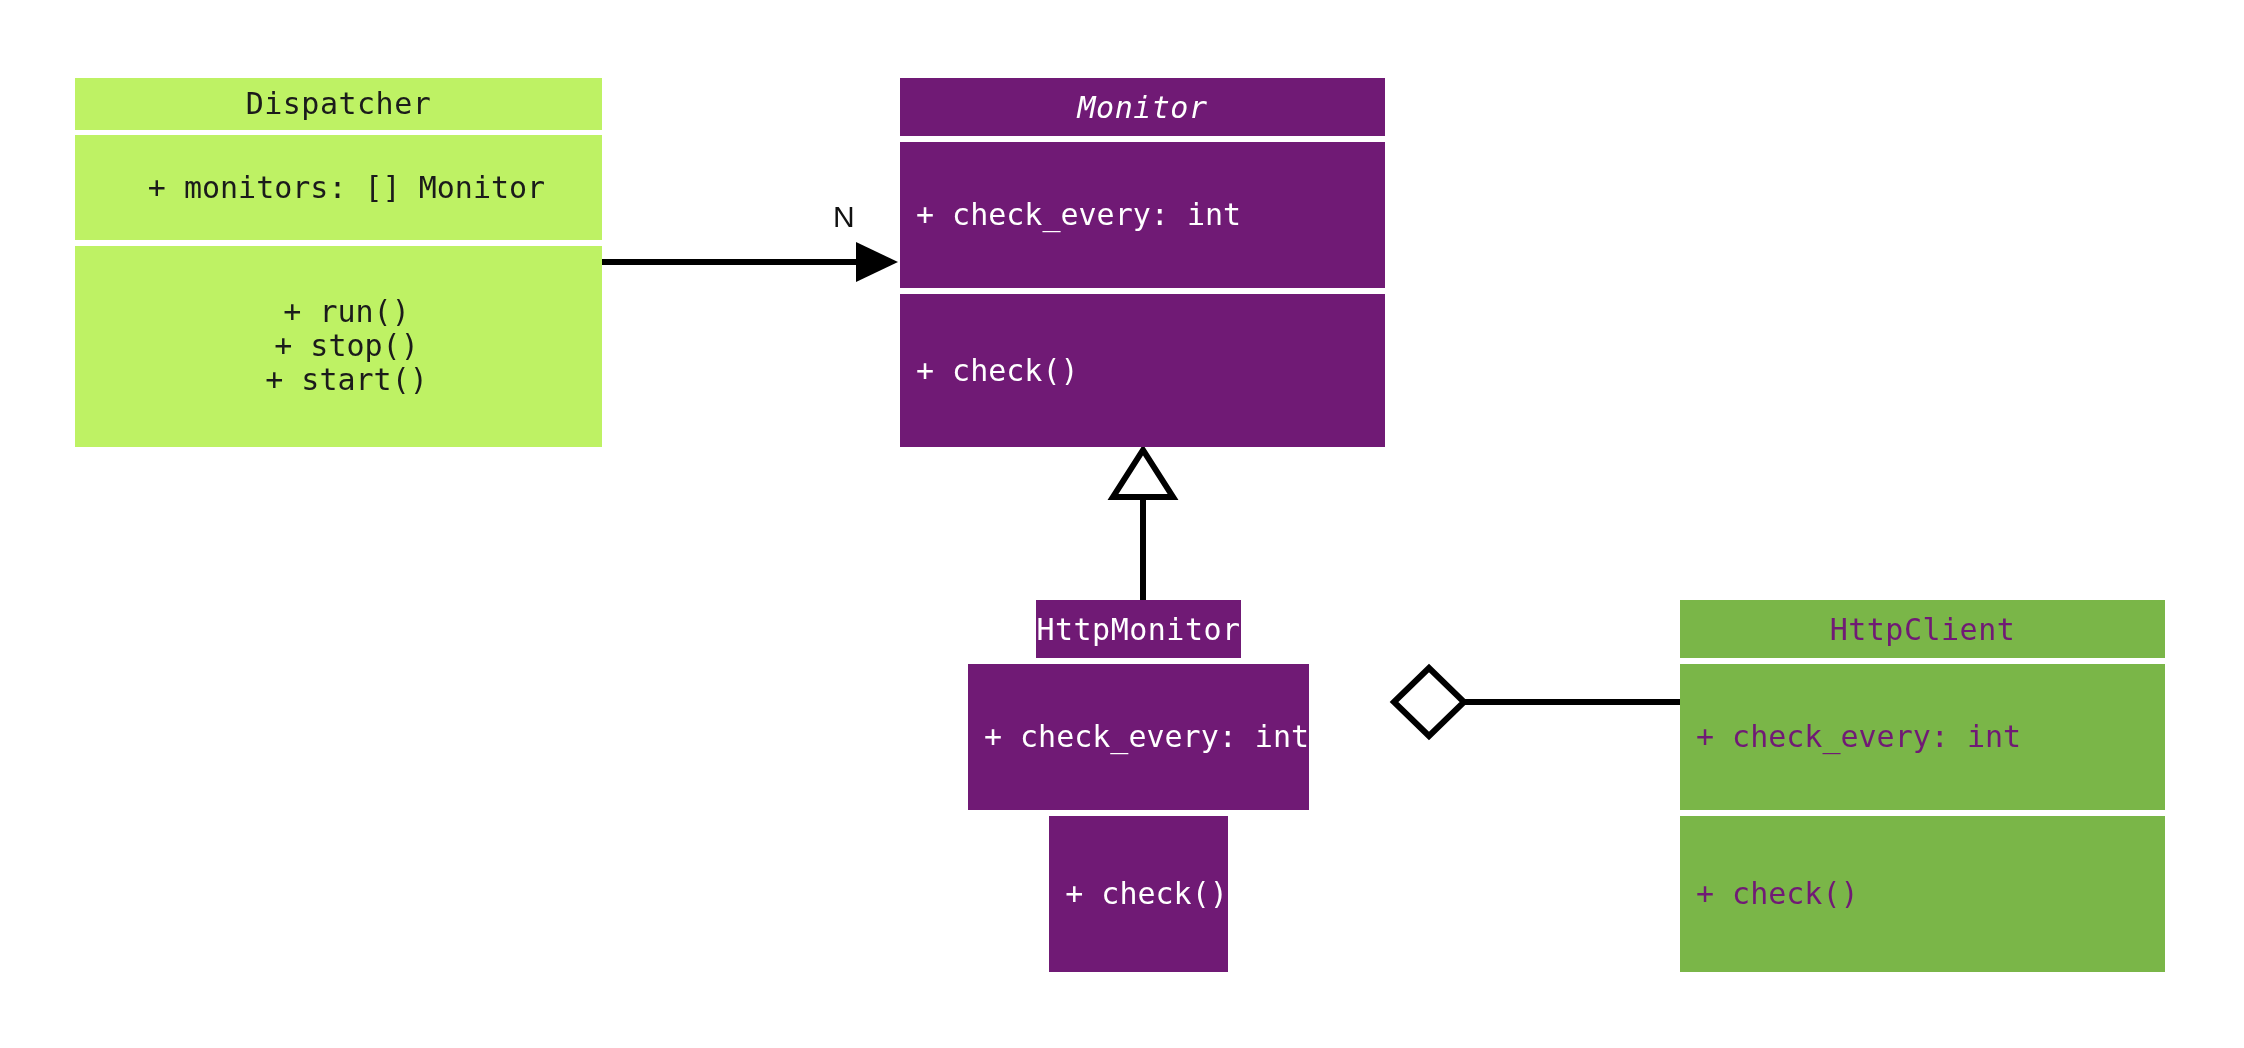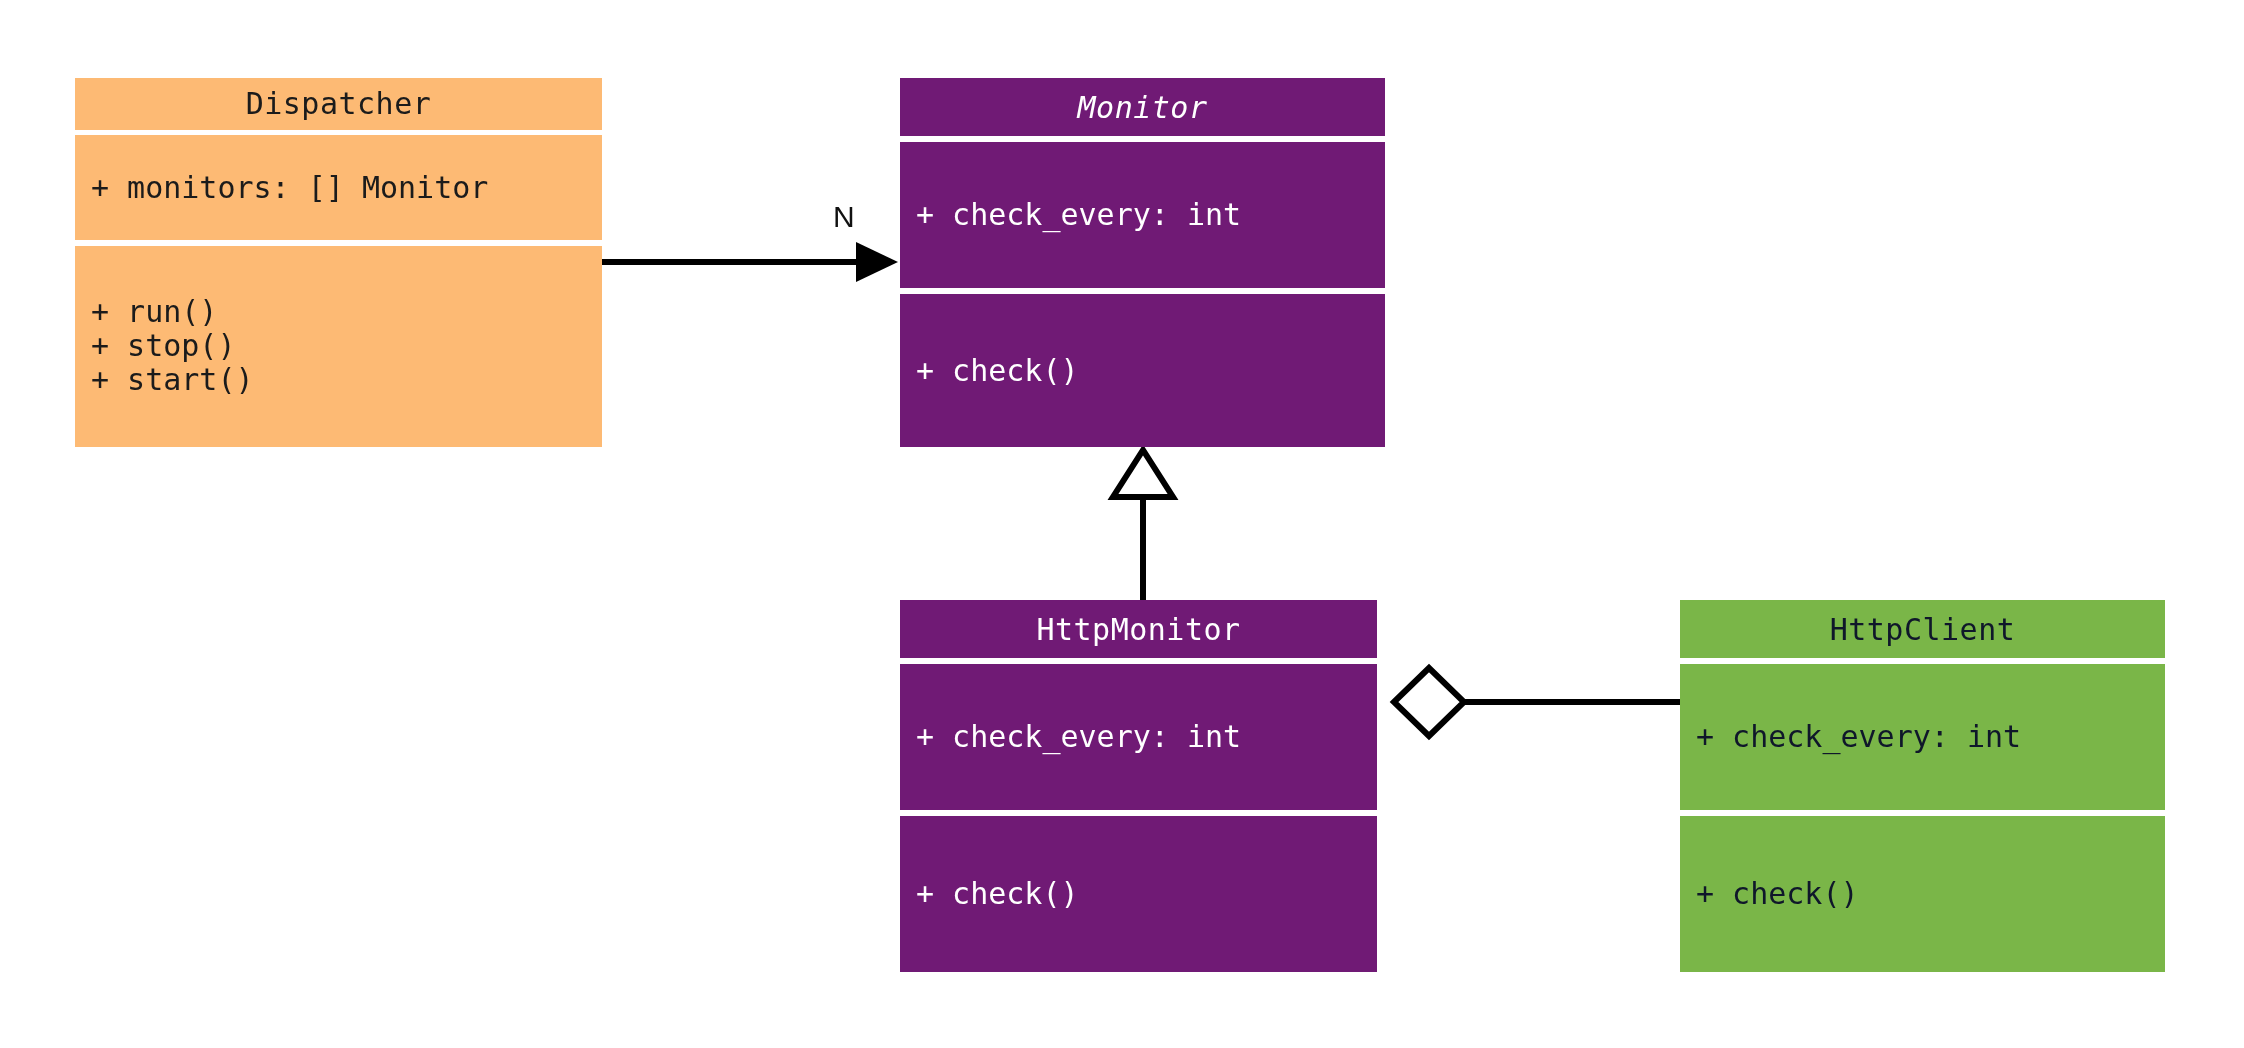--- a/index.html
+++ b/index.html
@@ -50,31 +50,31 @@
     letter-spacing: 0.5px;
     white-space: nowrap;
   }
   .member {
     font-size: 30px;
     line-height: 34px;
     white-space: pre;
   }
 
   
-  .c-yellow .compartment { background: #fdba74; }
+  .c-yellow .compartment { background: #bef264; text-align: center; }
   .c-yellow .class-title,
   .c-yellow .member { color: #1b1b1b; }
 
   .c-blue .compartment { background: #701a75; }
   .c-blue .class-title,
   .c-blue .member { color: #ffffff; }
 
   .c-green .compartment { background: #7ab648; }
   .c-green .class-title,
-  .c-green .member { color: #0f172a; }
+  .c-green .member { color: #701a75; }
 
   .italic-title { font-style: italic; }
 
   
   #edges {
     position: absolute;
     left: 0; top: 0;
     width: 2244px;
     height: 1048px;
     pointer-events: none;
@@ -141,21 +141,21 @@
     <div class="compartment comp-body" style="height:146px;">
       <span class="member">+ check_every: int</span>
     </div>
     <div style="height:6px;"></div>
 
     <div class="compartment comp-body" style="height:153px;">
       <span class="member">+ check()</span>
     </div>
   </div>
 
-  <div class="uml-class c-blue" style="left:900px; top:600px; width:477px; height:372px;">
+  <div class="uml-class c-blue" style="left:900px; top:600px; width:477px; height:372px;align-items:center;">
 
     <div class="compartment comp-title" style="height:58px;">
       <span class="class-title">HttpMonitor</span>
     </div>
     <div style="height:6px;"></div>
 
     <div class="compartment comp-body" style="height:146px;">
       <span class="member">+ check_every: int</span>
     </div>
     <div style="height:6px;"></div>

